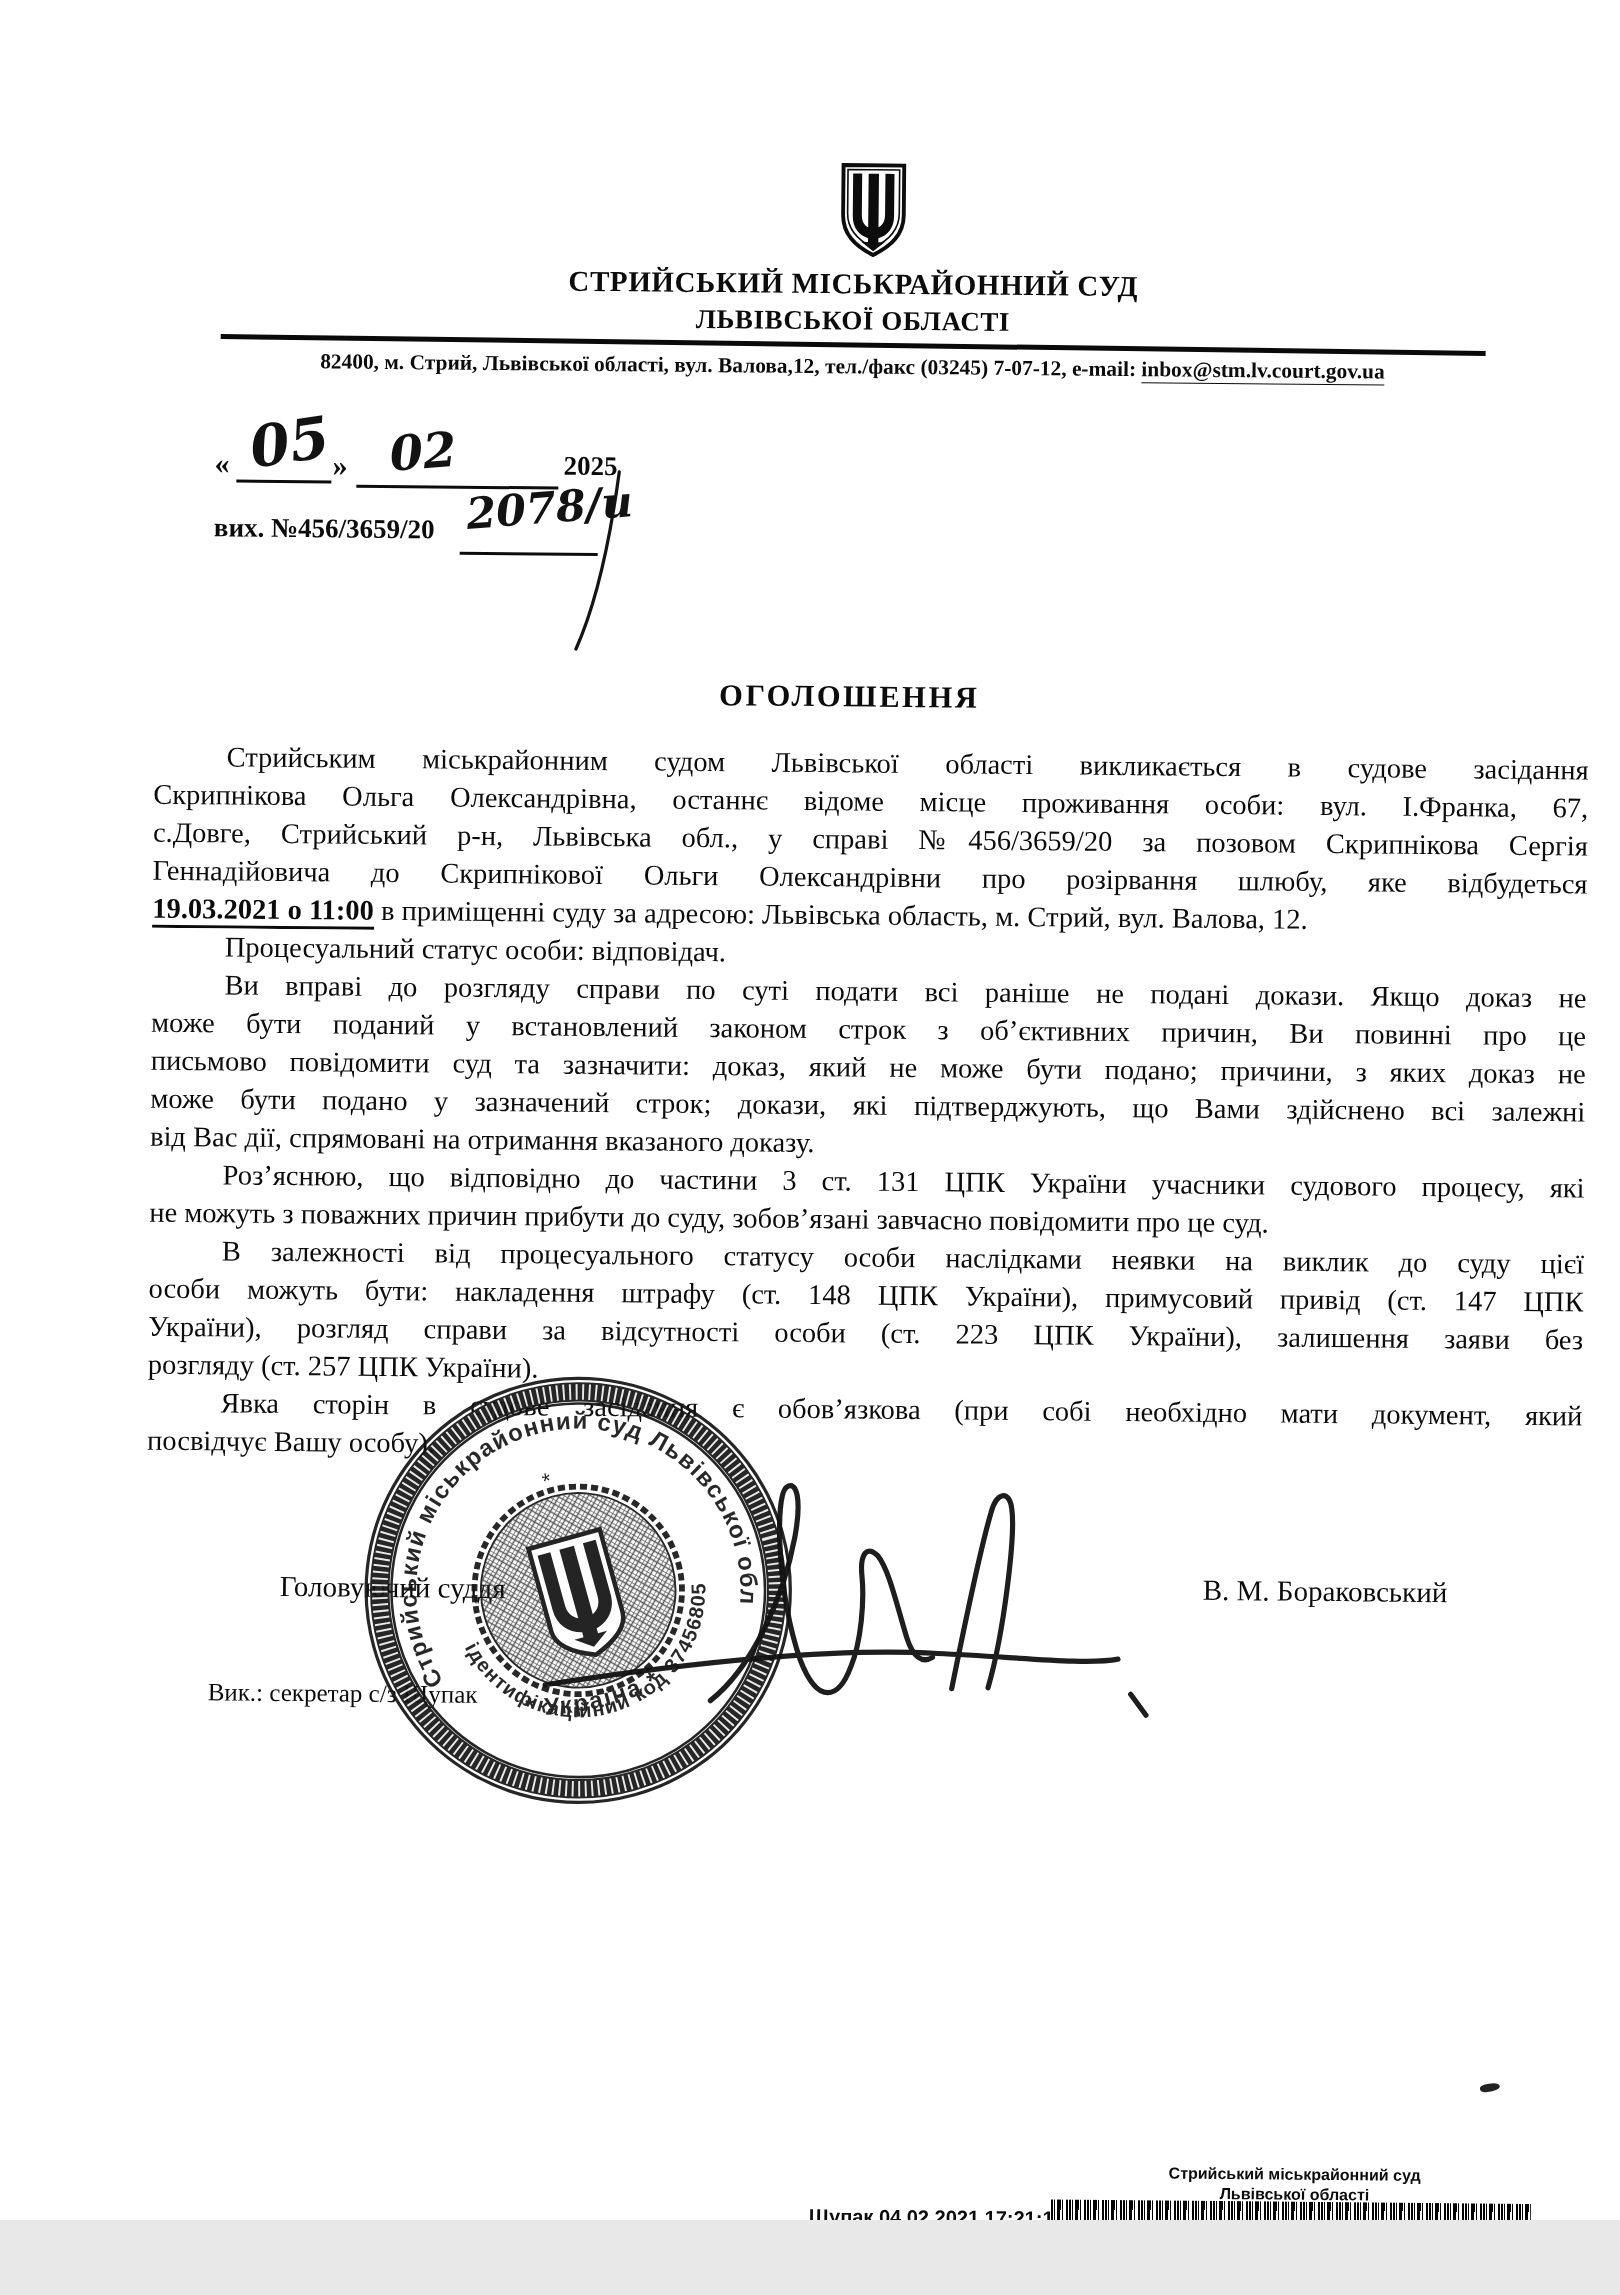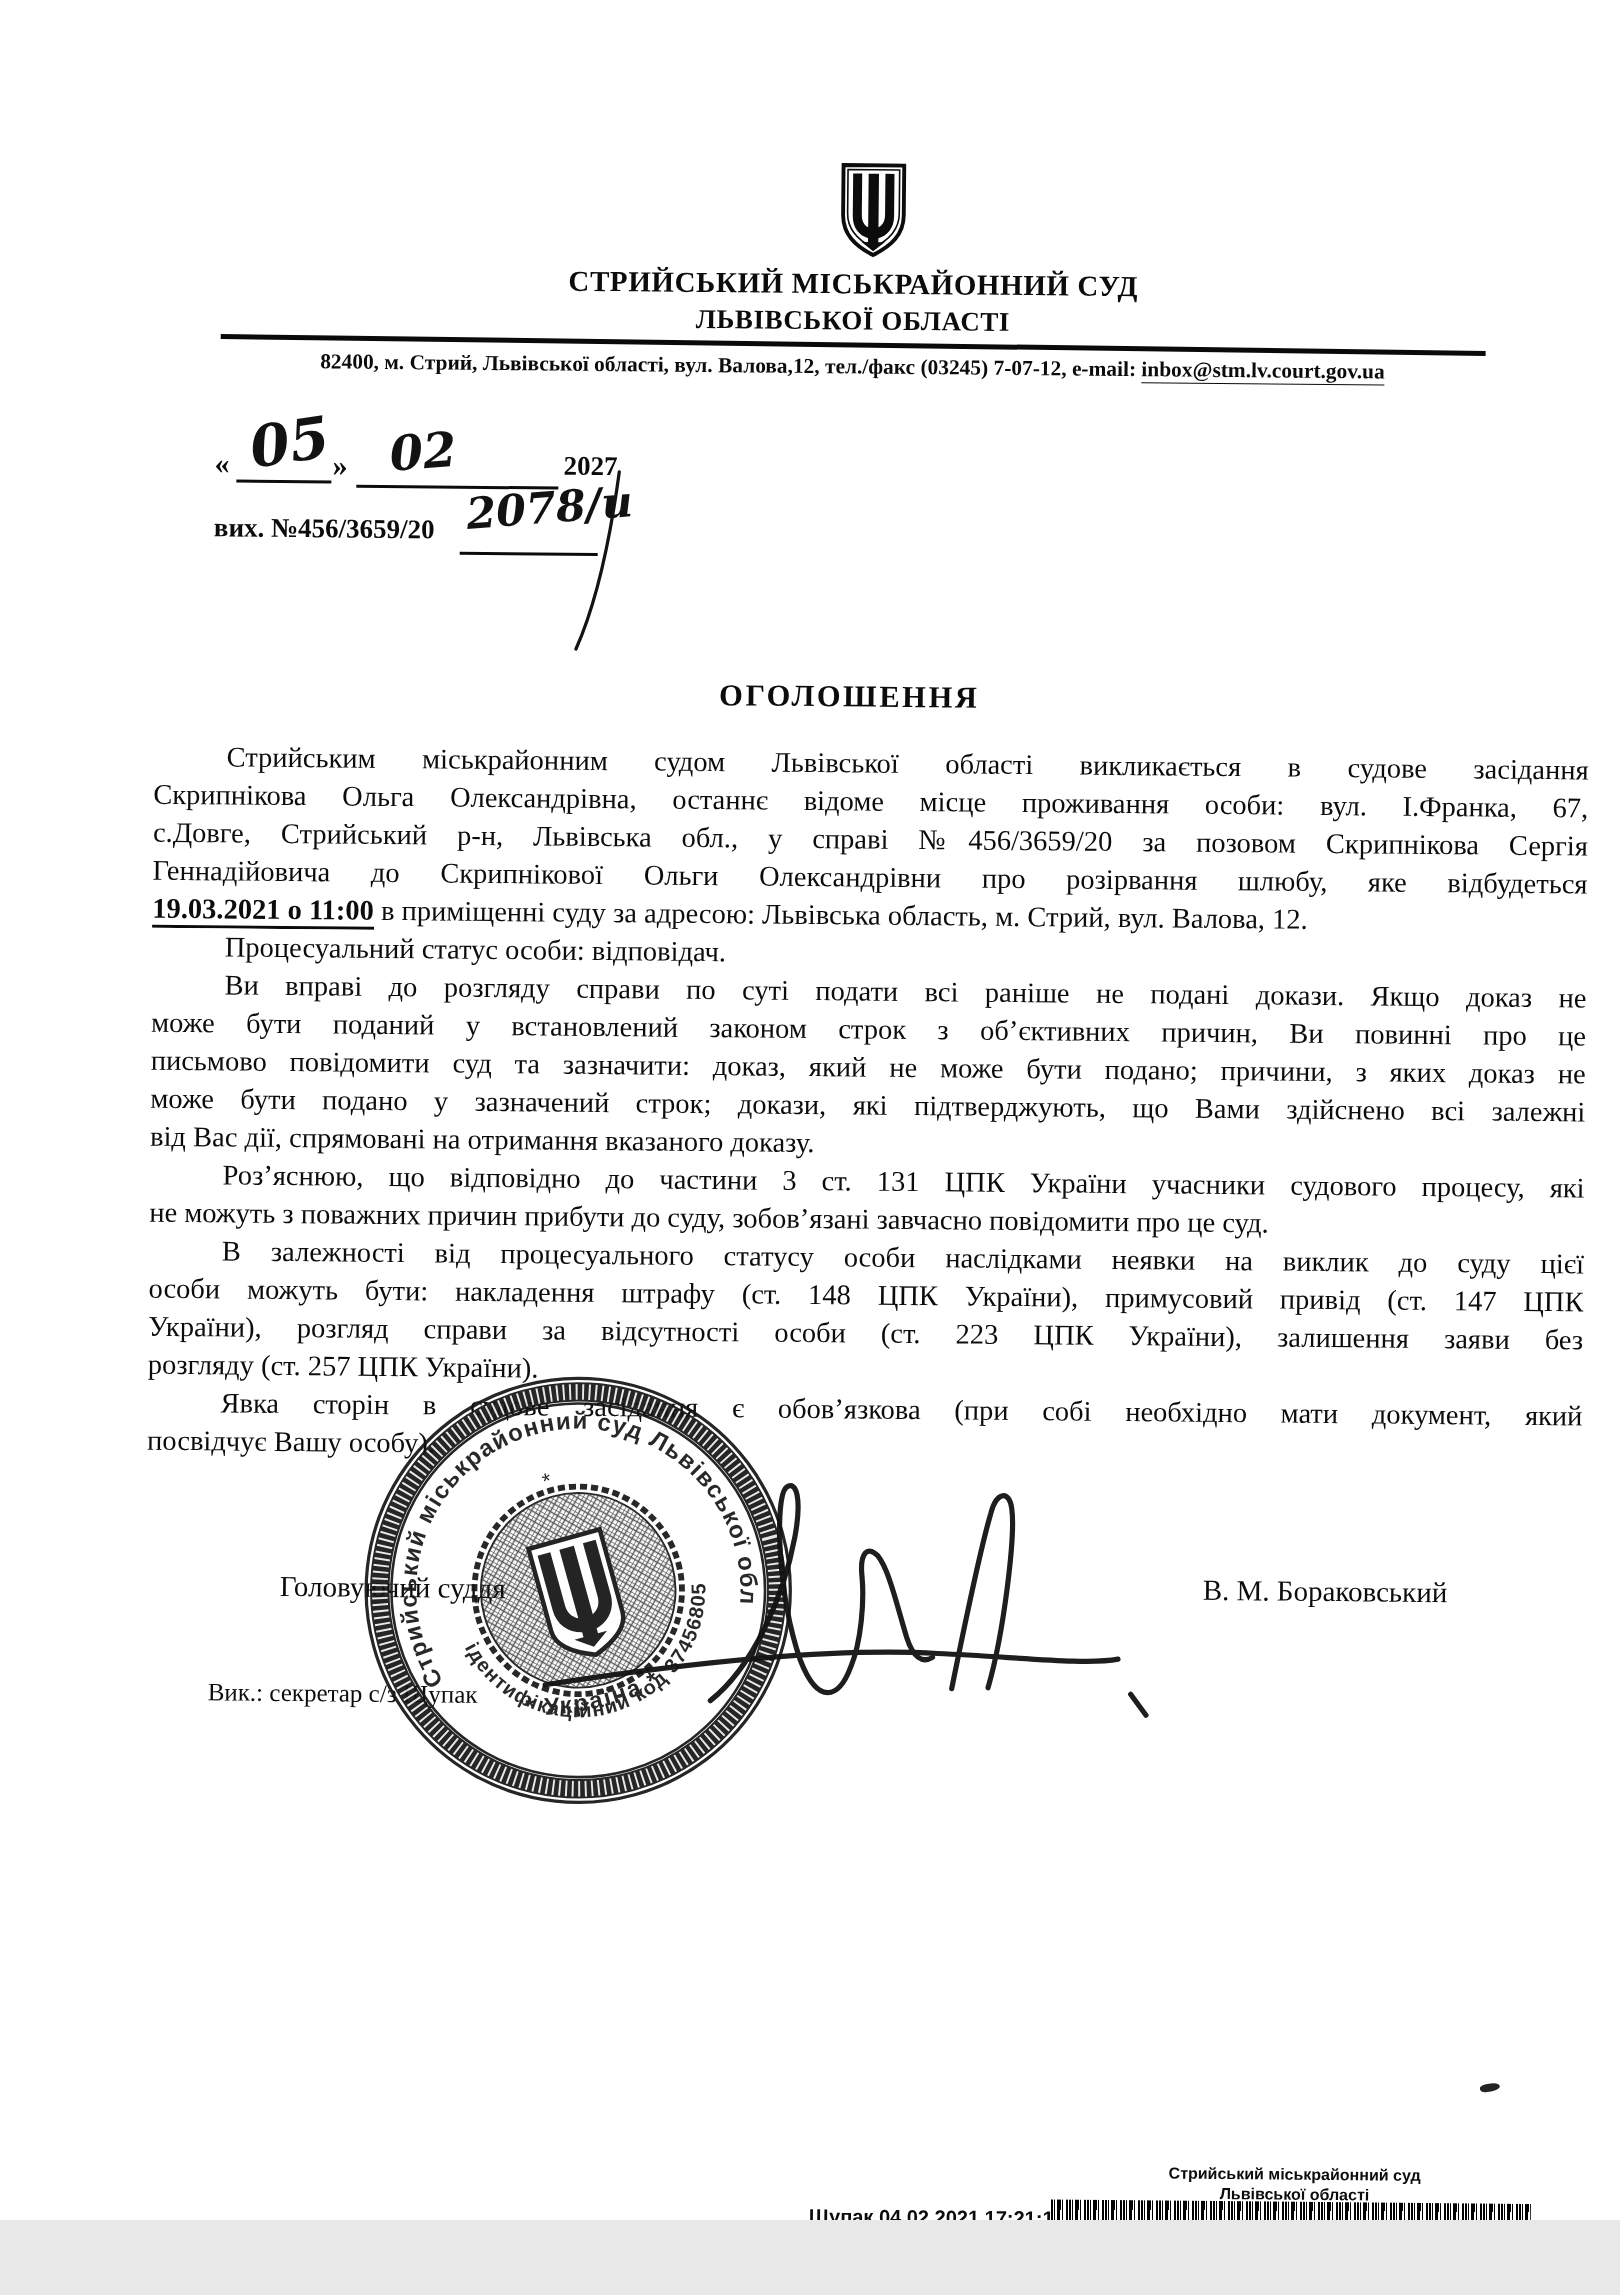--- a/index.html
+++ b/index.html
@@ -70,21 +70,21 @@
   <div class="centerline address">
     <span>82400, м. Стрий, Львівської області, вул. Валова,12, тел./факс (03245) 7-07-12, e-mail: </span><span class="email">inbox@stm.lv.court.gov.ua</span>
   </div>
 
   <div class="abs q" style="left:219px;top:452px">«</div>
   <div class="abs hw" style="left:254px;top:413px;font-size:57px;transform:rotate(-9deg)">05</div>
   <div class="abs q" style="left:337px;top:453px">»</div>
   <div class="abs uline" style="left:241px;top:485px;width:95px;height:2.6px"></div>
   <div class="abs hw" style="left:394px;top:427px;font-size:48px;transform:rotate(-5deg)">02</div>
   <div class="abs uline" style="left:361px;top:489px;width:202px;height:2.6px"></div>
-  <div class="abs printed" style="left:568px;top:453px">2027</div>
+  <div class="abs printed" style="left:568px;top:453px">2025</div>
 
   <div class="abs printed" style="left:219px;top:518px;font-weight:600">вих. №456/3659/20</div>
   <div class="abs hw" style="left:471px;top:485px;font-size:43px;transform:rotate(-5deg)">2078/и</div>
   <div class="abs uline" style="left:465px;top:555px;width:138px;height:2.6px"></div>
 
   <svg class="abs penstroke" viewBox="0 0 220 300">
     <path d="M112,15 C102,95 82,210 48,288" fill="none" stroke="#141414" stroke-width="5" stroke-linecap="round"></path>
   </svg>
 
   <div class="centerline doc-title">ОГОЛОШЕННЯ</div>

